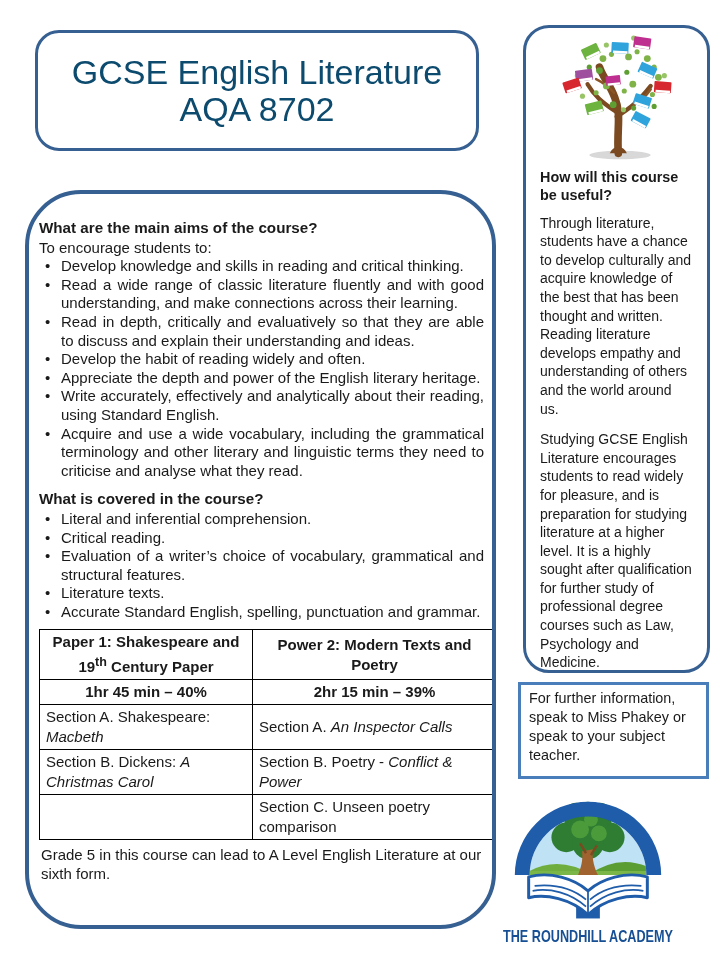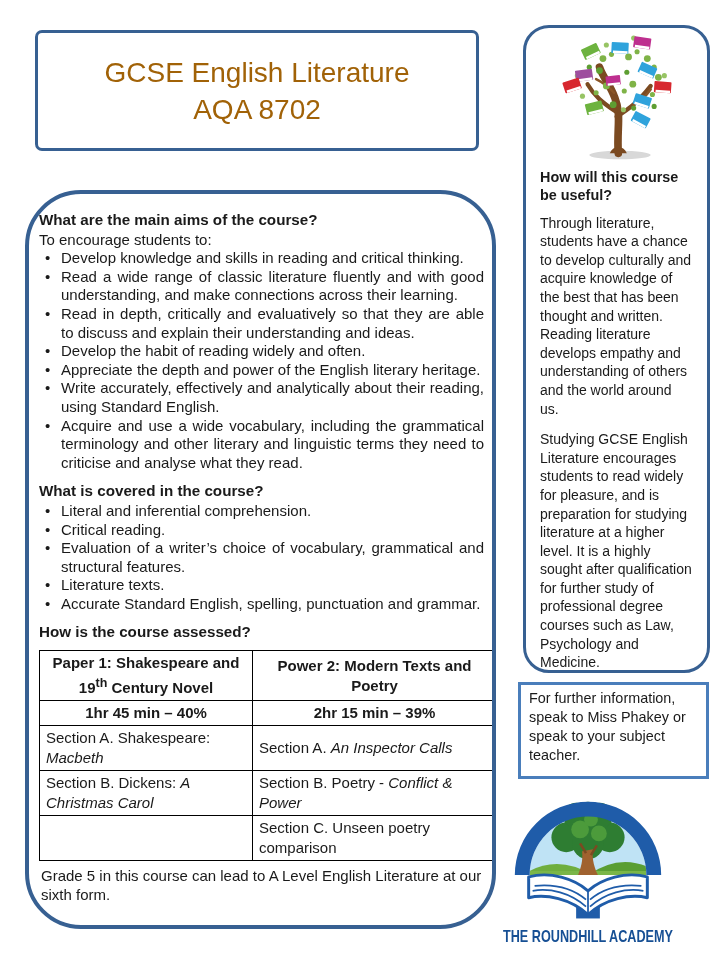--- a/index.html
+++ b/index.html
@@ -2,30 +2,30 @@
 <html><head>
 <meta charset="utf-8">
 <style>
   * { margin:0; padding:0; box-sizing:border-box; }
   body { background:#ffffff; font-family:"Liberation Sans", sans-serif; color:#1a1a1a; }
   .page { position:relative; width:720px; height:960px; background:#ffffff; overflow:hidden; }
 
   
   .title-box {
     position:absolute; left:35px; top:30px; width:444px; height:121px;
-    border:3px solid #376092; border-radius:7px;
+    border:3px solid #376092; border-radius:24px;
     display:flex; flex-direction:column; justify-content:center; align-items:center;
-    font-size:28px; line-height:37px; color:#a16207;
+    font-size:34px; line-height:37px; color:#0c4a6e;
   }
 
   
   .main-box {
     position:absolute; left:25px; top:190px; width:471px; height:739px;
     border:4px solid #376092; border-radius:56px;
-    padding:17px 8px 0 10px; overflow:hidden;
+    padding:25px 8px 0 10px; overflow:hidden;
     font-size:15px; line-height:18.6px;
   }
   .sec-heading { font-size:15.2px; font-weight:bold; margin:10px 0 1px 0; }
   .sec-heading.first { margin-top:0; }
   .intro-line { margin:0 0 0 0; }
   ul.bullets { list-style:none; margin:0 0 2px 0; }
   ul.bullets li { position:relative; padding-left:22px; text-align:justify; }
   ul.bullets li::before { content:"\2022"; position:absolute; left:6px; }
 
   
@@ -86,26 +86,25 @@
 
     <div class="sec-heading">What is covered in the course?</div>
     <ul class="bullets">
         <li>Literal and inferential comprehension.</li>
         <li>Critical reading.</li>
         <li>Evaluation of a writer’s choice of vocabulary, grammatical and structural features.</li>
         <li>Literature texts.</li>
         <li>Accurate Standard English, spelling, punctuation and grammar.</li>
       </ul>
 
-    <div class="sec-heading">How is the course assessed?</div>
 
     <table class="assess">
       <tbody>
           <tr>
-        <td class="hdr c1"><span>Paper 1: Shakespeare and 19</span><sup>th</sup><span> Century Novel</span></td>
+        <td class="hdr c1"><span>Paper 1: Shakespeare and 19</span><sup>th</sup><span> Century Paper</span></td>
         <td class="hdr">Power 2: Modern Texts and Poetry</td>
       </tr>
       <tr>
         <td class="dur">1hr 45 min – 40%</td>
         <td class="dur">2hr 15 min – 39%</td>
       </tr>
       <tr class="body-row">
         <td><span>Section A. Shakespeare: </span><span class="ital">Macbeth</span></td>
         <td><span>Section A. </span><span class="ital">An Inspector Calls</span></td>
       </tr>

